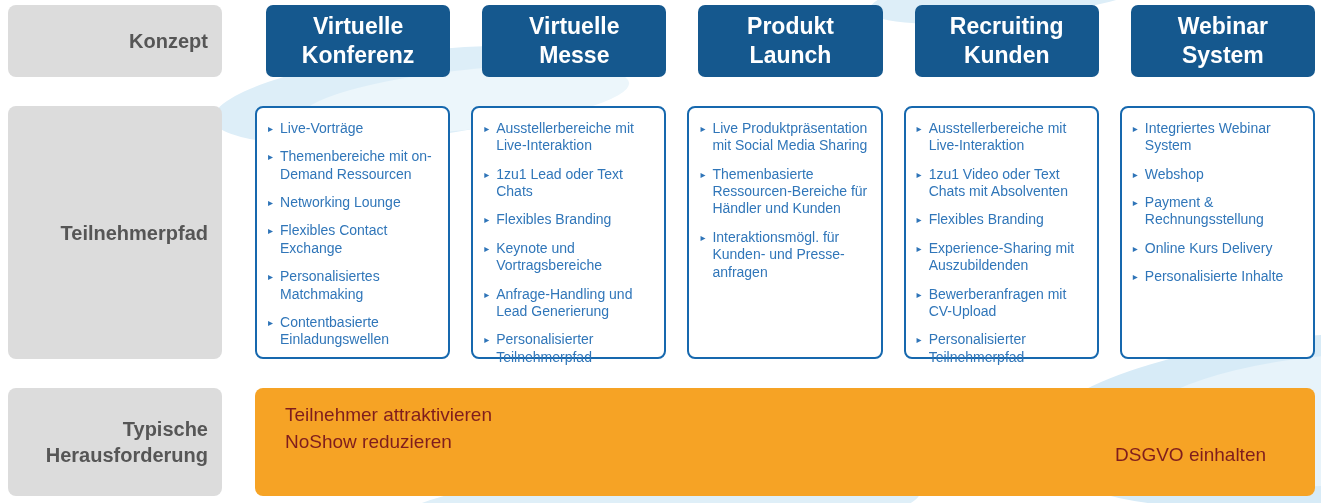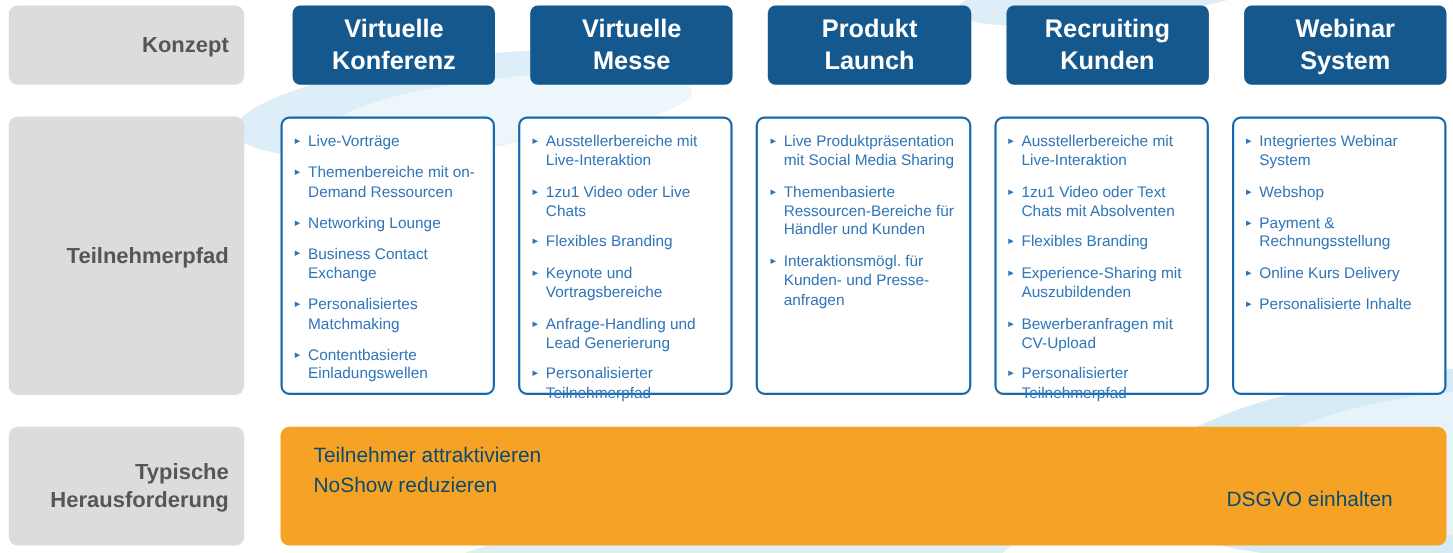--- a/index.html
+++ b/index.html
@@ -86,21 +86,21 @@
     line-height: 17px;
     flex: 0 0 auto;
     color: #2e74b8;
   }
 
   .challenge-bar {
     grid-column: 2 / -1;
     background: #f6a325;
     border-radius: 8px;
     position: relative;
-    color: #0c4a6e;
+    color: #7f1d1d;
     font-size: 19px;
   }
   .challenge-group { position: absolute; top: 14px; }
   .challenge-group .ch-line { line-height: 26.5px; white-space: nowrap; }
   .challenge-group-1 { left: 30px; }
   .challenge-group-2 { left: 465px; }
   .challenge-group-3 { left: 860px; top: 54px; }
 </style>
 </head>
 <body>
@@ -138,21 +138,21 @@
             <span>Themenbereiche mit on-Demand Ressourcen</span>
           </li>
 
           <li>
             <span class="bullet">▸</span>
             <span>Networking Lounge</span>
           </li>
 
           <li>
             <span class="bullet">▸</span>
-            <span>Business Contact Exchange</span>
+            <span>Flexibles Contact Exchange</span>
           </li>
 
           <li>
             <span class="bullet">▸</span>
             <span>Personalisiertes Matchmaking</span>
           </li>
 
           <li>
             <span class="bullet">▸</span>
             <span>Contentbasierte Einladungswellen</span>
@@ -163,21 +163,21 @@
     <div class="feature-box">
       <ul class="feature-list">
 
           <li>
             <span class="bullet">▸</span>
             <span>Ausstellerbereiche mit Live-Interaktion</span>
           </li>
 
           <li>
             <span class="bullet">▸</span>
-            <span>1zu1 Video oder Live Chats</span>
+            <span>1zu1 Lead oder Text Chats</span>
           </li>
 
           <li>
             <span class="bullet">▸</span>
             <span>Flexibles Branding</span>
           </li>
 
           <li>
             <span class="bullet">▸</span>
             <span>Keynote und Vortragsbereiche</span>

